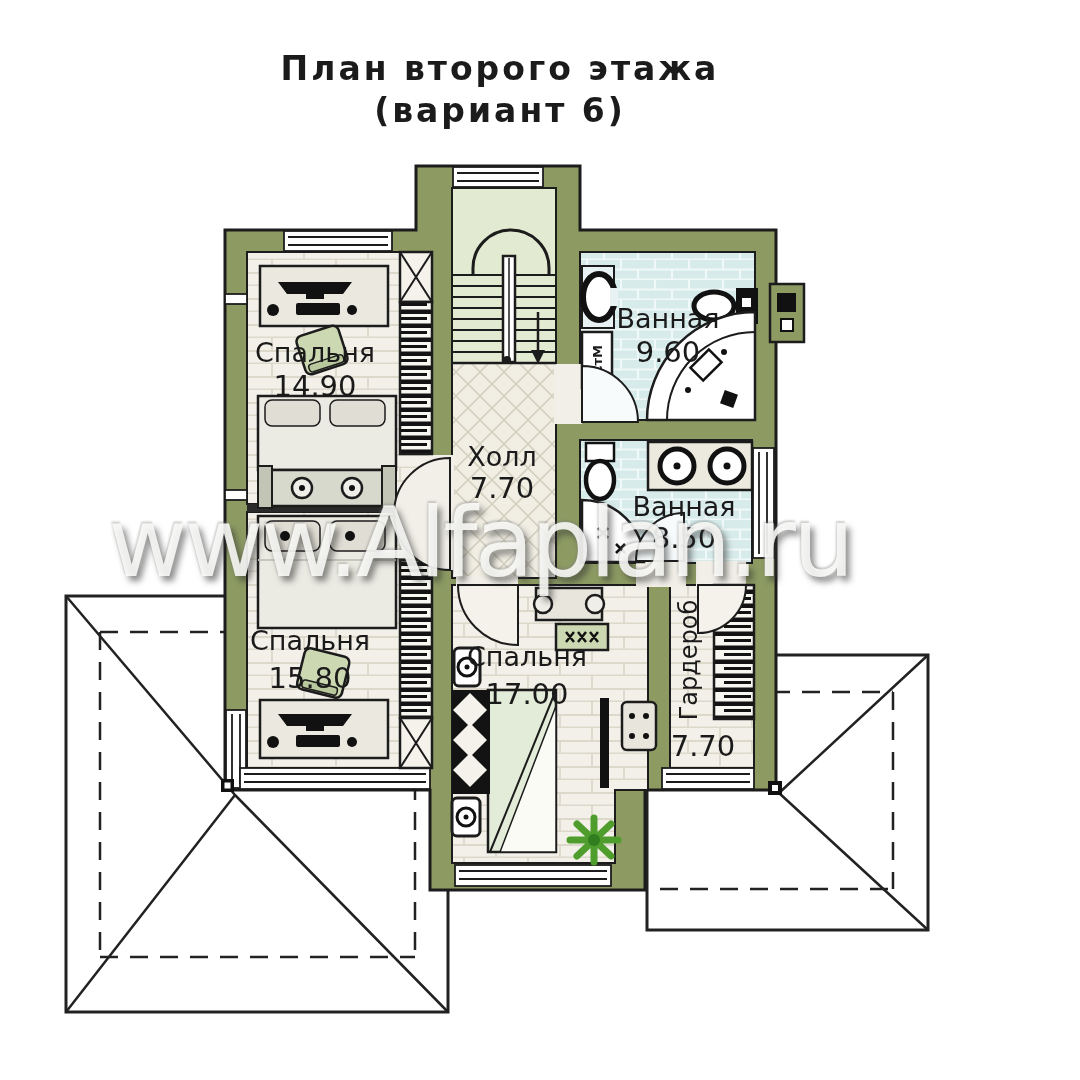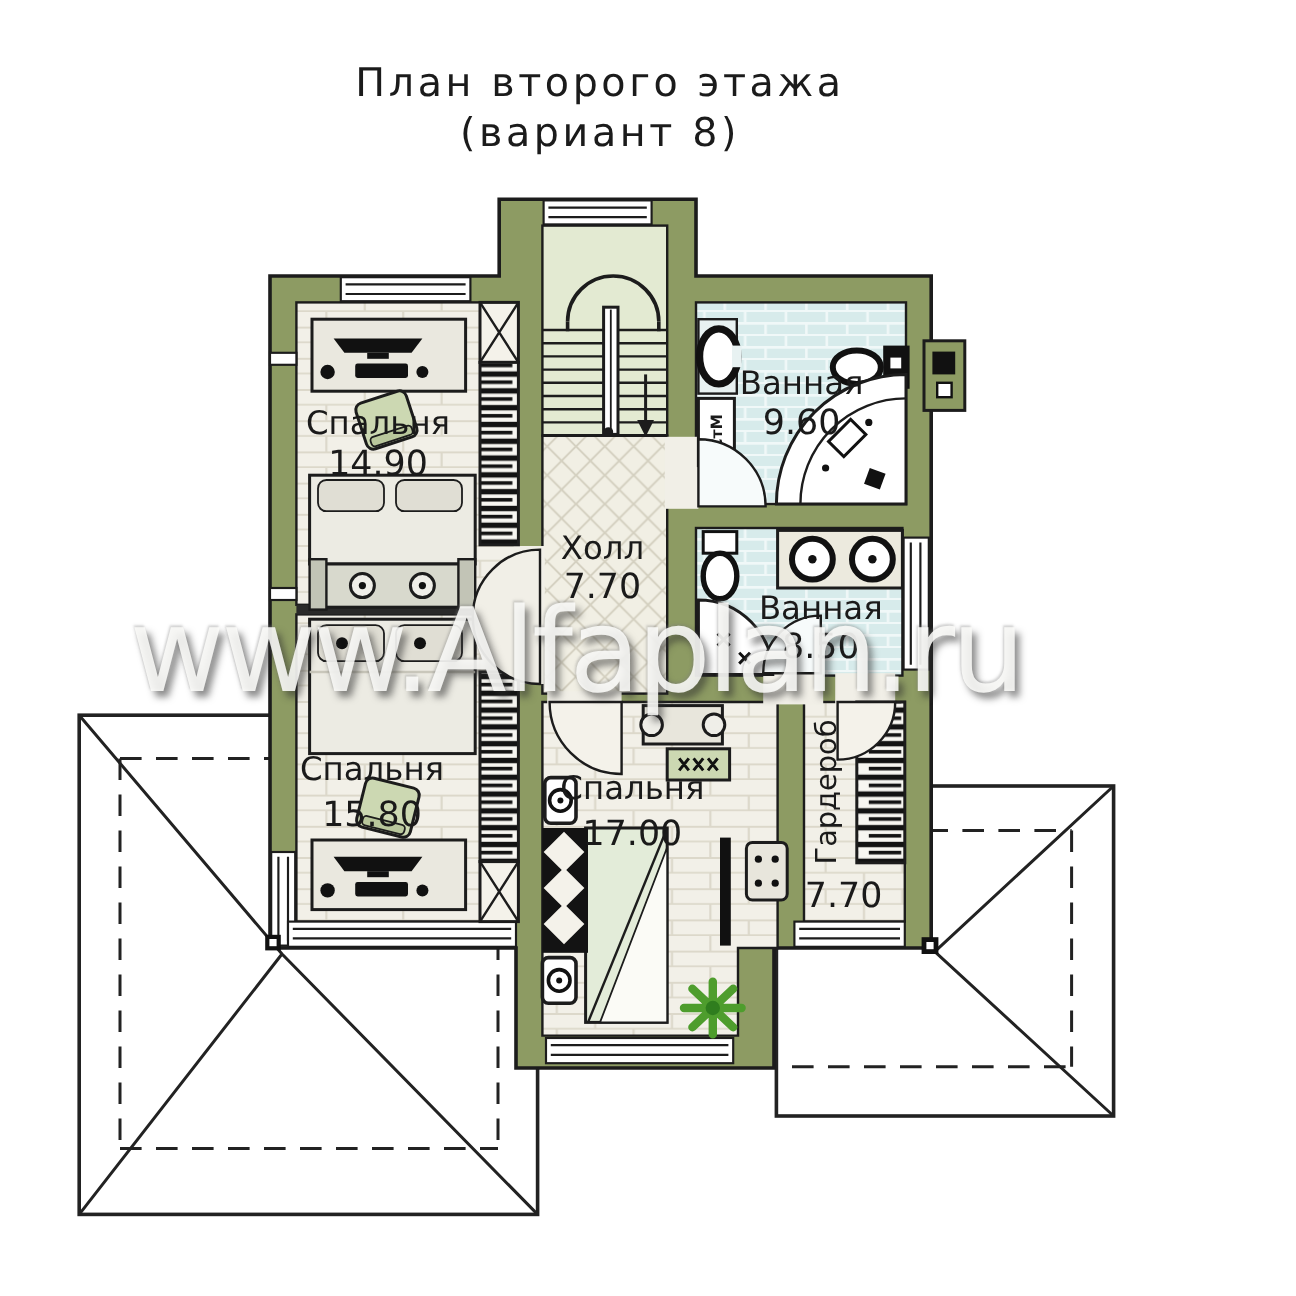--- a/index.html
+++ b/index.html
@@ -1,39 +1,39 @@
 <!DOCTYPE html>
 <html><head>
 <meta charset="utf-8">
 <style>
   html,body{margin:0;padding:0;background:#ffffff;}
   .canvas{position:relative;width:1080px;height:1080px;background:#ffffff;overflow:hidden;
           font-family:"DejaVu Sans", sans-serif;}
   .plan-title{position:absolute;left:150px;top:48px;width:700px;text-align:center;
-              color:#1b1b1b;font-size:33px;letter-spacing:3px;line-height:42px;font-weight:400;}
+              color:#1b1b1b;font-size:33px;letter-spacing:3px;line-height:42px;font-weight:700;}
   .plan-svg{position:absolute;left:0;top:0;}
   .watermark{position:absolute;left:108px;top:486px;width:880px;
              font-size:97px;font-weight:normal;letter-spacing:-3px;white-space:nowrap;
              color:rgba(252,252,249,0.88);
              text-shadow:4px 5px 6px rgba(45,45,45,0.55), -1px -2px 2px rgba(130,130,130,0.35);
              pointer-events:none;}
   svg text{font-family:"DejaVu Sans", sans-serif;fill:#1a1a1a;}
   .room-name{font-size:27px;}
   .room-area{font-size:29px;}
   .room-name-sm{font-size:24px;}
   .stm-label{font-size:13px;font-weight:bold;}
 </style>
 </head>
 <body>
 
 <div class="canvas">
 
   <div class="plan-title">
     <div>План второго этажа</div>
-    <div>(вариант 8)</div>
+    <div>(вариант 6)</div>
   </div>
 
   <svg class="plan-svg" width="1080" height="1080" viewBox="0 0 1080 1080">
     <defs>
       <pattern id="plank" width="64" height="26" patternUnits="userSpaceOnUse">
         <rect width="64" height="26" fill="#f2f0e8"></rect>
         <path d="M0,13 H64 M0,25.5 H64 M16,0 V13 M48,13 V26" stroke="#dcd8ca" stroke-width="1.8" fill="none"></path>
       </pattern>
       <pattern id="tile" width="34" height="20" patternUnits="userSpaceOnUse">
         <rect width="34" height="20" fill="#d7ebeb"></rect>

